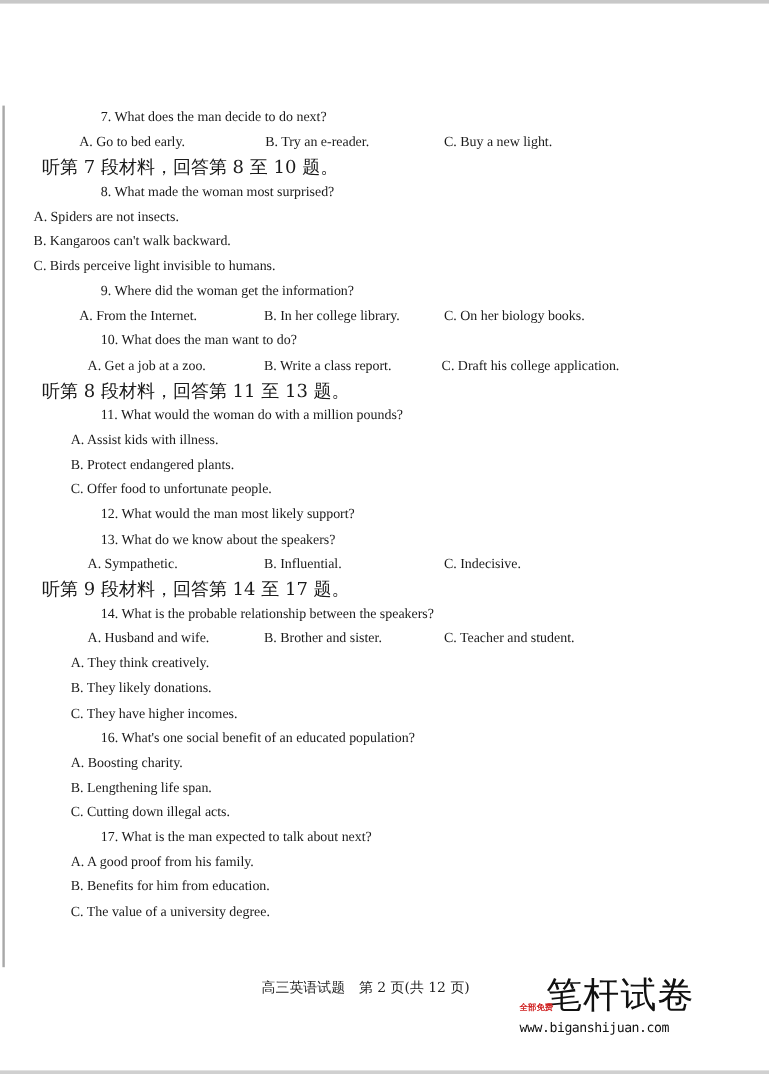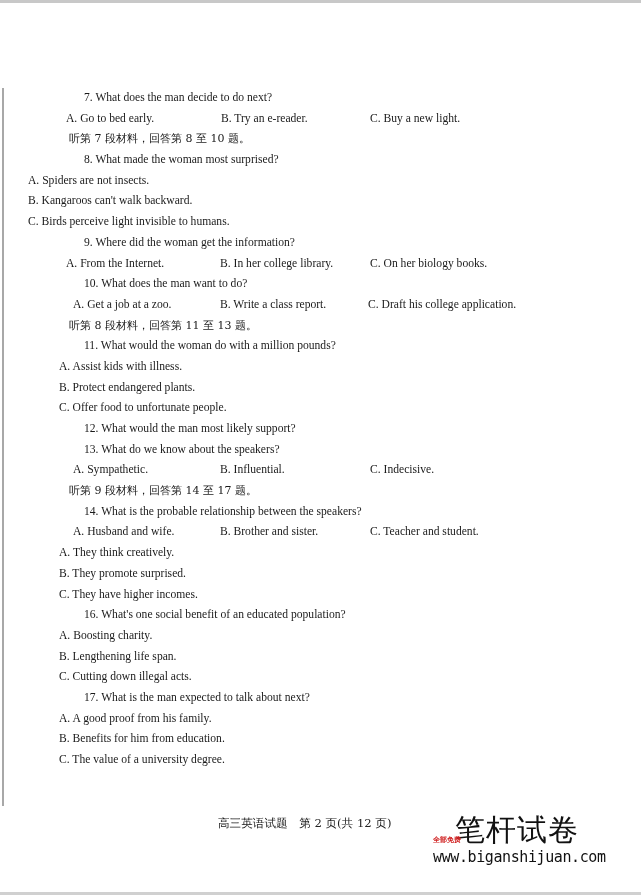--- a/index.html
+++ b/index.html
@@ -39,23 +39,23 @@
     }
     .line {
       position: relative;
       height: 20.7px;
       line-height: 20.7px;
       font-size: 11.6px;
       white-space: nowrap;
     }
     .q-stem { padding-left: 84px; }
     .section-note {
-      padding-left: 69px;
+      padding-left: 35px;
       font-family: "DejaVu Serif", "Liberation Serif", serif;
-      font-size: 11px;
+      font-size: 15px;
     }
     .opt-row { position: relative; }
     .opt {
       position: absolute;
       top: 0;
     }
     .opt-single { padding-left: 28px; }
     .opt-single.ind2 { padding-left: 59px; }
     .footer {
       position: absolute;
@@ -94,21 +94,21 @@
       font-size: 7px;
       color: #d02020;
       font-weight: bold;
       white-space: nowrap;
     }
     .wm-url {
       position: absolute;
       left: 0;
       top: 34px;
       font-family: "DejaVu Sans Mono", "Liberation Mono", monospace;
-      font-size: 15px;
+      font-size: 11px;
       line-height: 20px;
       color: #111;
       white-space: nowrap;
       letter-spacing: -0.4px;
     }
   </style>
 </head>
 <body>
 
 <div class="top-border"></div>
@@ -163,21 +163,21 @@
   <div class="line section-note">听第 9 段材料，回答第 14 至 17 题。</div>
 
   <div class="line q-stem">14. What is the probable relationship between the speakers?</div>
   <div class="line opt-row">
     <span class="opt" style="left:73px">A. Husband and wife.</span>
     <span class="opt" style="left:220px">B. Brother and sister.</span>
     <span class="opt" style="left:370px">C. Teacher and student.</span>
   </div>
 
   <div class="line opt-single ind2">A. They think creatively.</div>
-  <div class="line opt-single ind2">B. They promote surprised.</div>
+  <div class="line opt-single ind2">B. They likely donations.</div>
   <div class="line opt-single ind2">C. They have higher incomes.</div>
 
   <div class="line q-stem">16. What's one social benefit of an educated population?</div>
   <div class="line opt-single ind2">A. Boosting charity.</div>
   <div class="line opt-single ind2">B. Lengthening life span.</div>
   <div class="line opt-single ind2">C. Cutting down illegal acts.</div>
 
   <div class="line q-stem">17. What is the man expected to talk about next?</div>
   <div class="line opt-single ind2">A. A good proof from his family.</div>
   <div class="line opt-single ind2">B. Benefits for him from education.</div>

